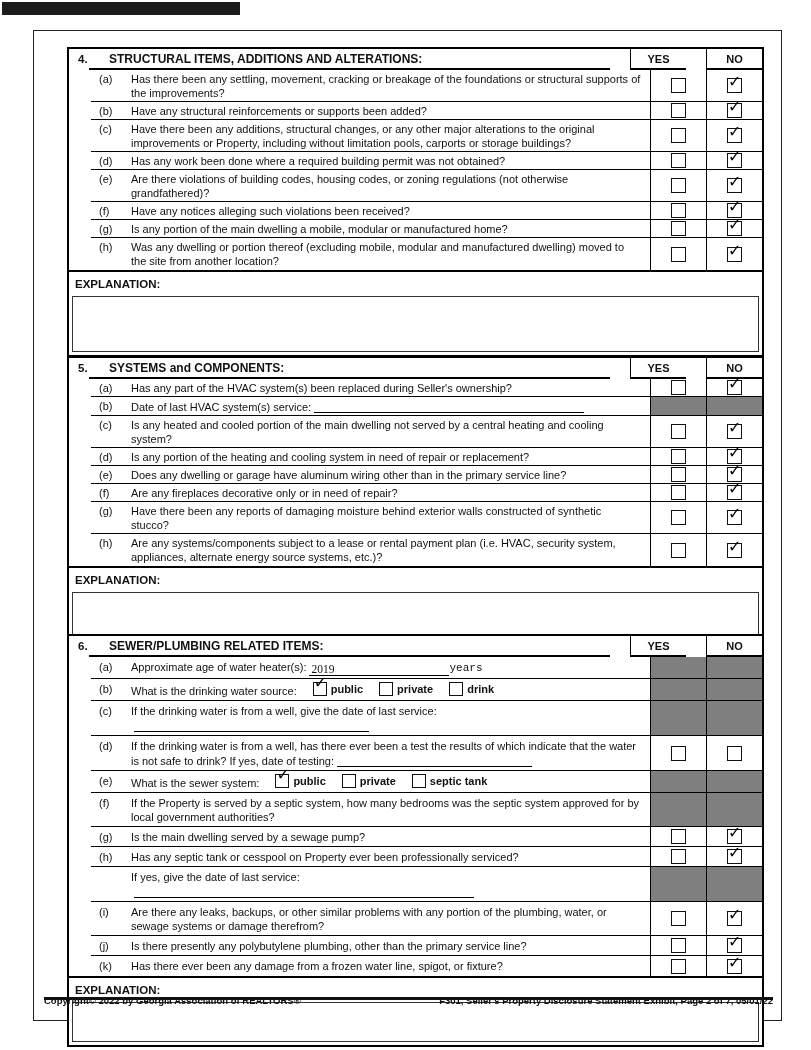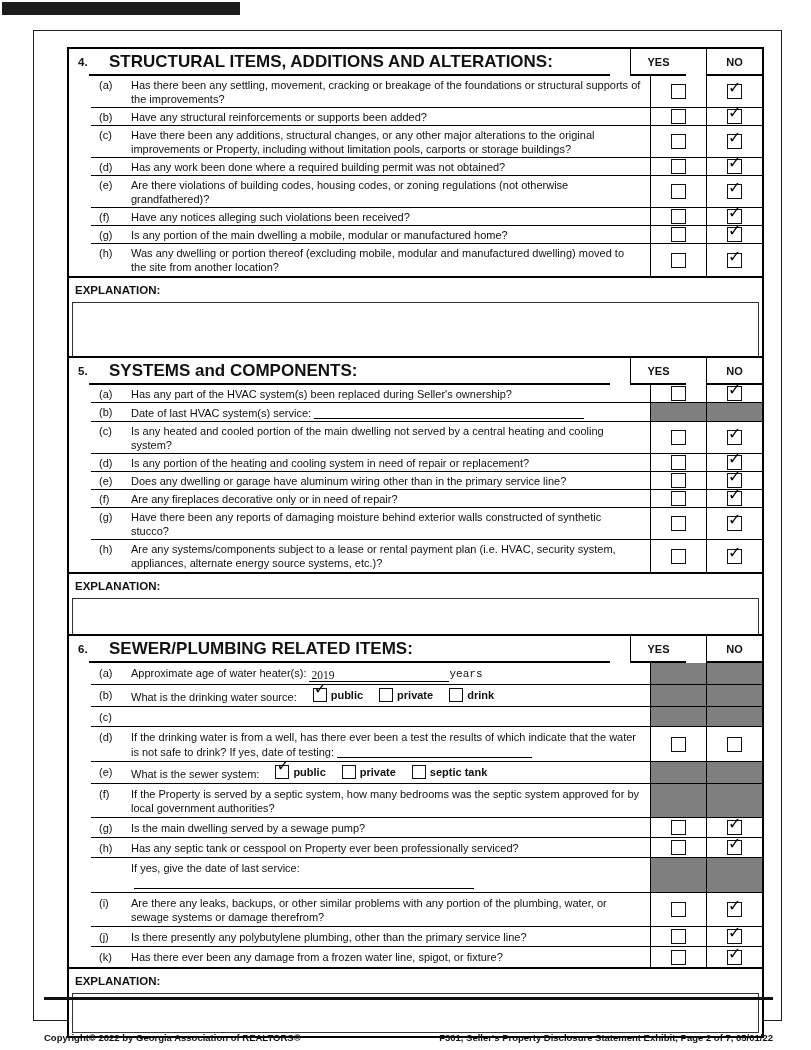--- a/index.html
+++ b/index.html
@@ -10,21 +10,21 @@
   .redact-bar{position:absolute;left:2px;top:2px;width:238px;height:13px;background:#1c1c1c;}
   .page{position:absolute;left:33px;top:30px;width:749px;height:991px;border:1.5px solid #222;box-sizing:border-box;background:#fff;}
   .section{position:absolute;left:33px;width:697px;border:2px solid #000;box-sizing:border-box;background:#fff;}
   .sec0{top:16px}.sec1{top:325px}.sec2{top:603px}
 
   
   .trow{display:flex;align-items:stretch;}
   .tcell{flex:1;position:relative;display:flex;align-items:center;padding:3px 0 4px 0;}
   .tcell::after{content:"";position:absolute;left:20px;right:0;bottom:0;height:2px;background:#000;}
   .tnum{width:40px;padding-left:9px;font-weight:bold;font-size:11.5px;box-sizing:border-box;}
-  .ttext{font-weight:bold;font-size:17px;}
+  .ttext{font-weight:bold;font-size:12px;}
   .hdr{width:56px;flex:none;border-left:1.5px solid #000;border-bottom:2px solid #000;
        font-weight:bold;display:flex;align-items:center;justify-content:center;box-sizing:border-box;margin-left:20px;}
 
   
   .qrow{display:flex;align-items:stretch;}
   .qcell{flex:1;position:relative;padding:2px 4px 2px 30px;display:flex;line-height:14px;box-sizing:border-box;}
   .sec2 .qcell{padding-top:3px;padding-bottom:3px;}
   .qcell::after{content:"";position:absolute;left:22px;right:0;bottom:0;height:1px;background:#000;}
   .qletter{width:32px;flex:none;}
   .qbody{flex:1;padding-right:4px;}
@@ -48,21 +48,21 @@
   .bval{font-family:"Liberation Serif",serif;font-size:11.5px;padding-left:2px;line-height:13px;display:inline-block;}
   .suffix{font-family:Liberation Mono, monospace;}
 
   
   .explabel{border-top:2px solid #000;font-weight:bold;padding:6px 6px;font-size:11.5px;}
   .expbox{margin:0 3px 3px;border:1.3px solid #333;background:#fff;}
   .sec0 .expbox{height:54px}.sec1 .expbox{height:42px}.sec2 .expbox{height:38px}
 
   
   .footer-rule{position:absolute;left:10px;right:8px;top:966px;height:3px;background:#111;}
-  .footer{position:absolute;left:10px;right:8px;top:1001px;display:flex;justify-content:space-between;
+  .footer{position:absolute;left:10px;right:8px;top:964px;display:flex;justify-content:space-between;
           font-weight:bold;font-size:9.5px;}
 </style>
 </head>
 <body>
 
 <div class="redact-bar"></div>
 
 <div class="page">
   <div>
       <div class="section sec0">
@@ -307,20 +307,21 @@
                 <span class="cb inline"></span>
                 <span class="clabel">drink</span>
               </span></span>
           </div>
           <div class="c-ans gray"></div>
           <div class="c-ans gray"></div>
         </div>
         <div class="qrow">
           <div class="qcell">
             <span class="qletter">(c)</span>
+            <span class="qbody"><span class="qtx">If the drinking water is from a well, give the date of last service:</span><span class="blank" style="width: 235px;"></span></span>
           </div>
           <div class="c-ans gray"></div>
           <div class="c-ans gray"></div>
         </div>
         <div class="qrow">
           <div class="qcell">
             <span class="qletter">(d)</span>
             <span class="qbody"><span class="qtx">If the drinking water is from a well, has there ever been a test the results of which indicate that the water is not safe to drink? If yes, date of testing:</span><span class="blank" style="width: 195px;"></span></span>
           </div>
           <div class="c-ans">

